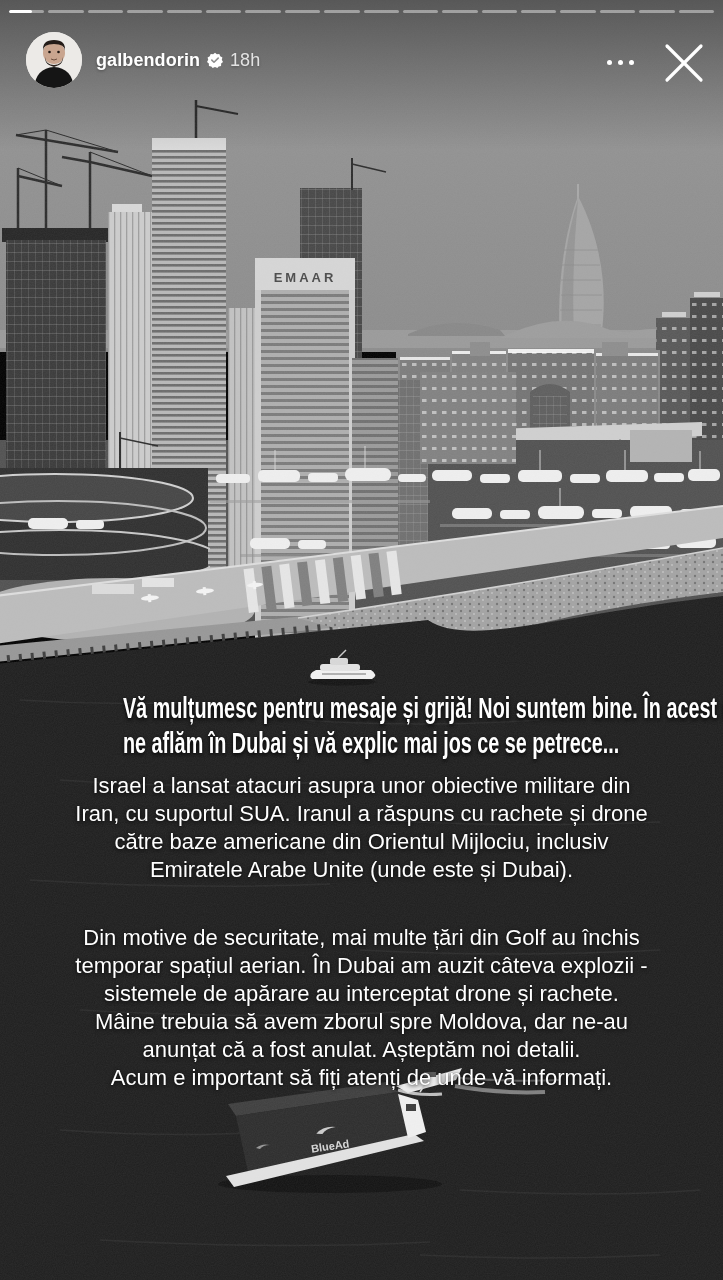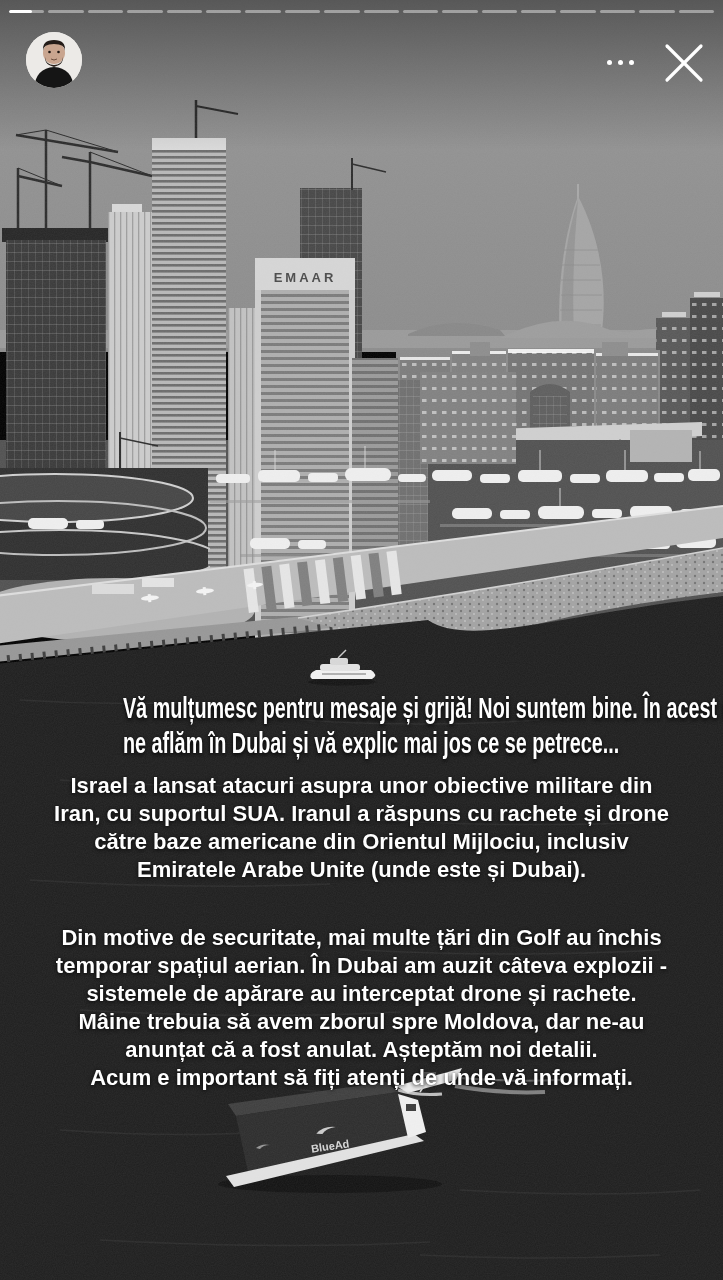--- a/index.html
+++ b/index.html
@@ -37,21 +37,21 @@
   .menu-dots i{width:5px;height:5px;border-radius:50%;background:#fff;display:block;}
   .close-x{position:absolute;right:14px;top:8px;width:50px;height:50px;cursor:pointer;}
 
   
   .ovl{position:absolute;left:0;width:723px;text-align:center;color:#fff;
        white-space:pre;pointer-events:none;}
   .headline{top:690px;font-size:30px;line-height:35px;font-weight:700;
             transform:scaleX(.66);transform-origin:50% 0;
             letter-spacing:0px;
             text-shadow:0 2px 5px rgba(0,0,0,.85),0 0 2px rgba(0,0,0,.6);}
-  .body-text{font-size:22px;line-height:28px;font-weight:700;
+  .body-text{font-size:22px;line-height:28px;font-weight:400;
              text-shadow:0 1px 4px rgba(0,0,0,.8),0 0 1px rgba(0,0,0,.5);}
   .para1{top:772px;}
   .para2{top:924px;}
 </style>
 </head>
 <body>
 
 <div class="scene">
 <svg viewBox="0 0 723 1280" preserveAspectRatio="none" aria-hidden="true">
   <defs>
@@ -388,20 +388,28 @@
       <rect width="56" height="56" fill="#eceae7"></rect>
       <path d="M8,56 Q10,36 28,35 Q46,36 48,56 Z" fill="#151515"></path>
       <circle cx="28" cy="21" r="11" fill="#c9a58f"></circle>
       <path d="M17,19 Q16,8 28,8 Q40,8 39,19 Q39,12 28,12 Q17,12 17,19 Z" fill="#241c18"></path>
       <path d="M19,25 Q20,33 28,33 Q36,33 37,25 Q37,31 33,33 L28,35 L23,33 Q19,31 19,25 Z" fill="#2a211c"></path>
       <circle cx="23.5" cy="20" r="1.3" fill="#1c1410"></circle>
       <circle cx="32.5" cy="20" r="1.3" fill="#1c1410"></circle>
       <path d="M25,27 q3,2 6,0" stroke="#6d4f3f" stroke-width="1" fill="none"></path>
     </svg>
   </div>
+  <div class="user-row">
+    <span class="username">galbendorin</span>
+    <svg class="badge" viewBox="0 0 24 24">
+      <path d="M12,1 L14.8,3.4 L18.5,2.9 L19.8,6.4 L23.1,8.1 L22.2,11.7 L24,14.9 L21.2,17.3 L21.1,21 L17.5,21.8 L15.5,24 L12,22.6 L8.5,24 L6.5,21.8 L2.9,21 L2.8,17.3 L0,14.9 L1.8,11.7 L0.9,8.1 L4.2,6.4 L5.5,2.9 L9.2,3.4 Z" fill="#ffffff"></path>
+      <path d="M7.2,12.2 L10.5,15.4 L16.8,9.2" stroke="#8e8e8e" stroke-width="2.4" fill="none" stroke-linecap="round" stroke-linejoin="round"></path>
+    </svg>
+    <span class="time">18h</span>
+  </div>
   <div class="menu-dots">
     <i></i>
       <i></i>
       <i></i>
   </div>
   <svg class="close-x" viewBox="0 0 50 50">
     <g stroke="#ffffff" stroke-width="3.2" stroke-linecap="round">
       <line x1="8" y1="8" x2="42" y2="42"></line>
         <line x1="42" y1="8" x2="8" y2="42"></line>
     </g>

